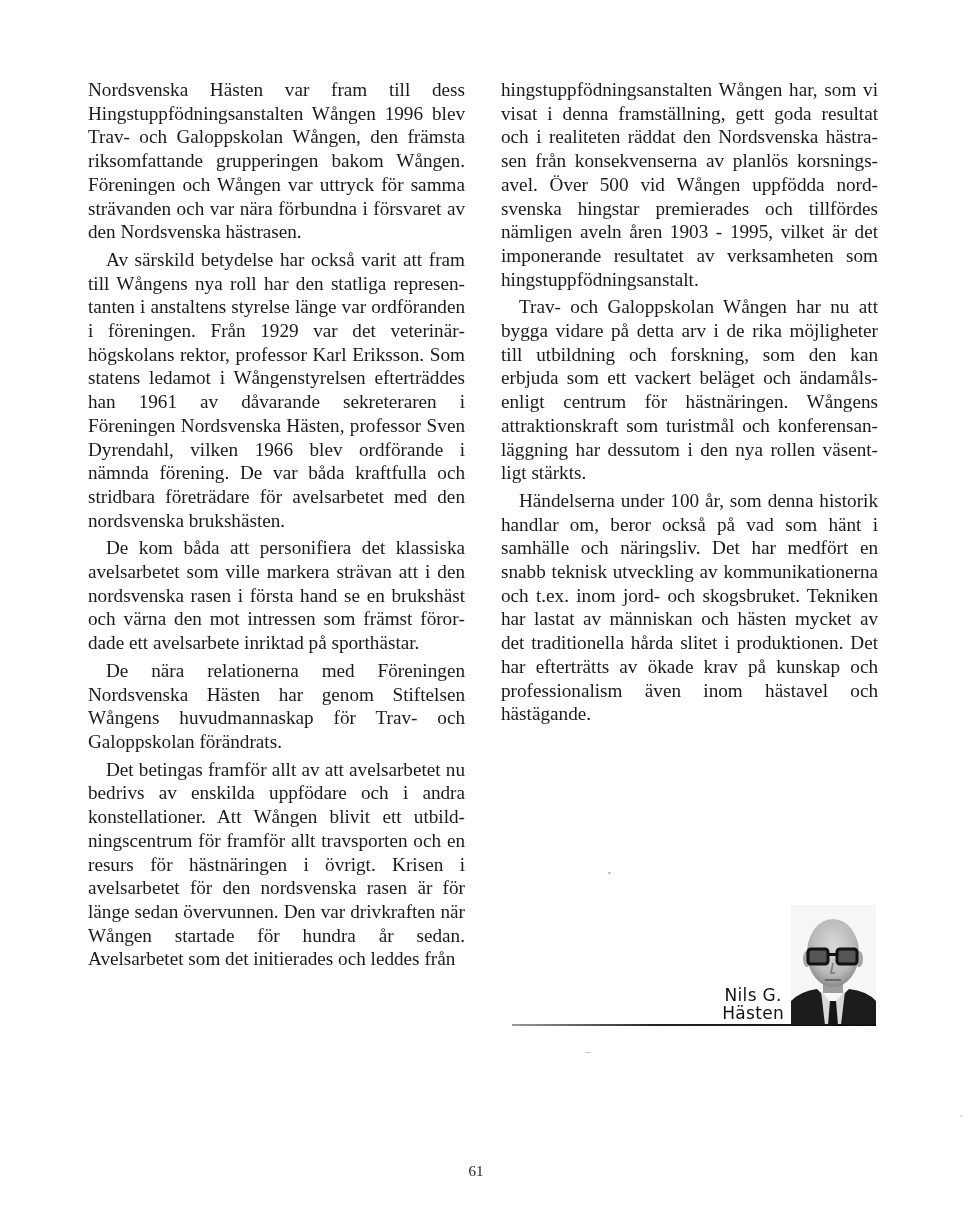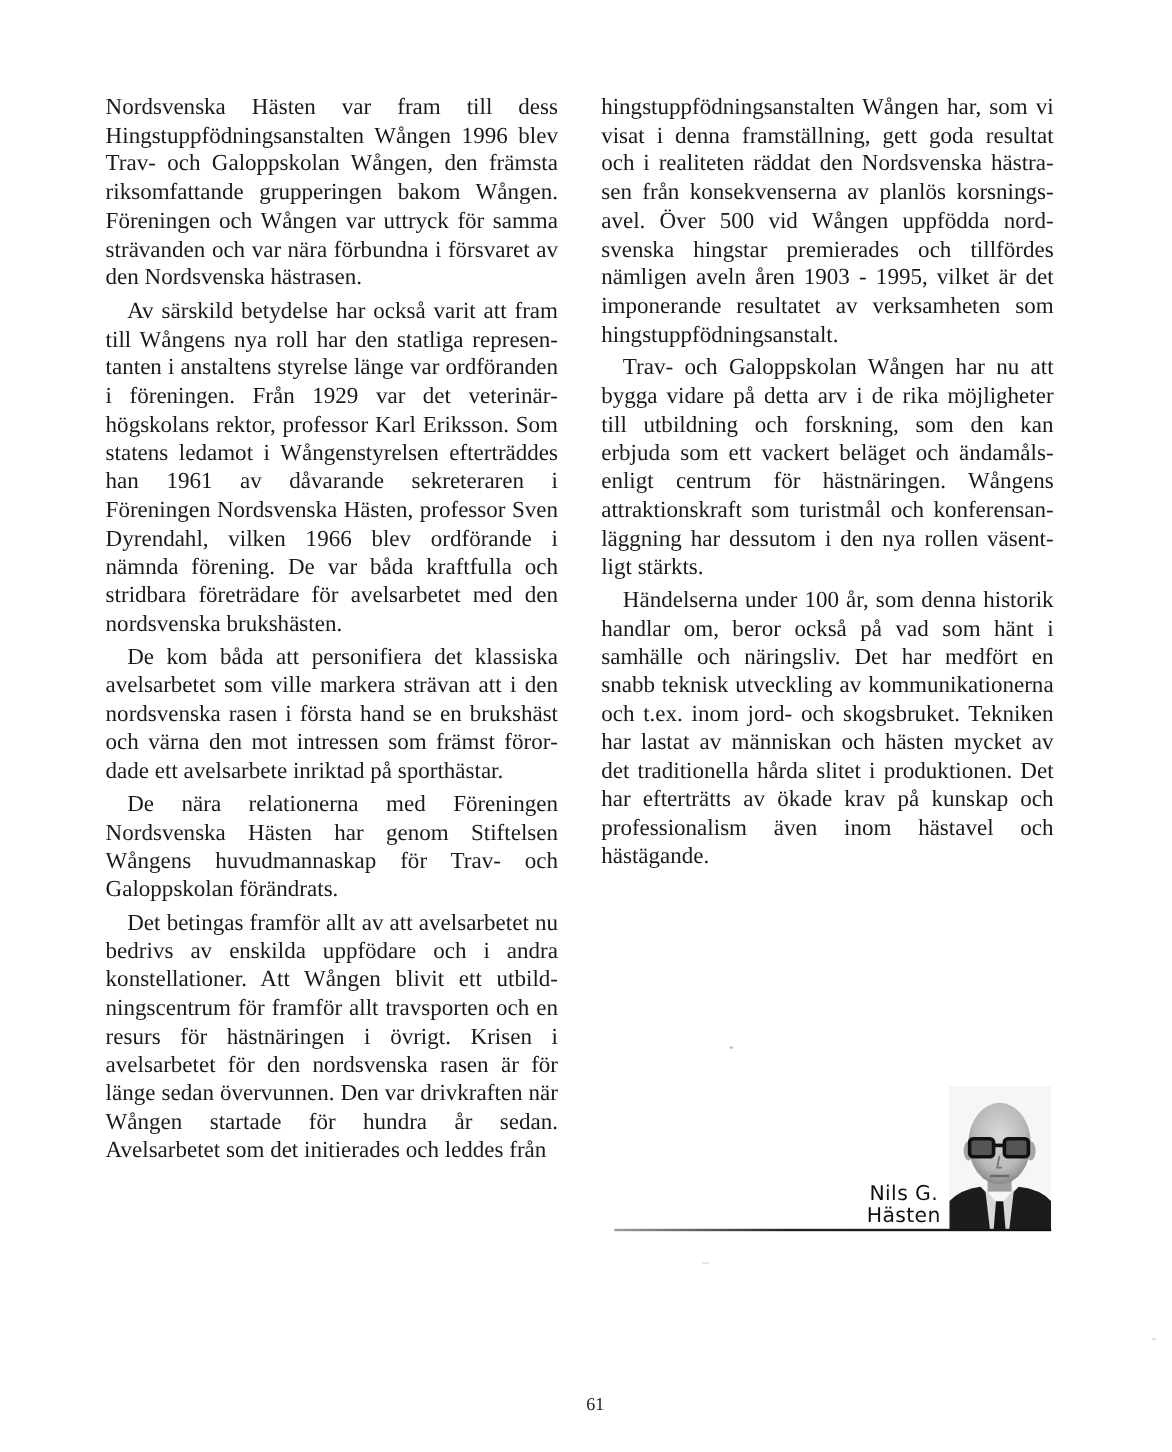--- a/index.html
+++ b/index.html
@@ -46,21 +46,20 @@
     width: 364px; height: 2px;
     background: linear-gradient(to right, #9a9a9a, #222 40%, #111);
   }
   .page-number {
     position: absolute;
     left: 0; width: 952px; top: 1163px;
     text-align: center;
     font-family: "Liberation Serif", serif;
     font-size: 15px;
     color: #222;
-    margin-left: 20px;
   }
   .speck { position: absolute; width: 3px; height: 2px; background: #bbb; border-radius: 1px; }
 </style>
 </head>
 <body>
 
 <div class="page">
 
   <div class="col col-left">
     <p class="para">Nordsvenska Hästen var fram till dess Hingstuppfödningsanstalten Wången 1996 blev Trav- och Galoppskolan Wången, den främsta riksomfattande grupperingen bakom Wången. Föreningen och Wången var uttryck för samma strävanden och var nära förbundna i försvaret av den Nordsvenska hästrasen.</p>

